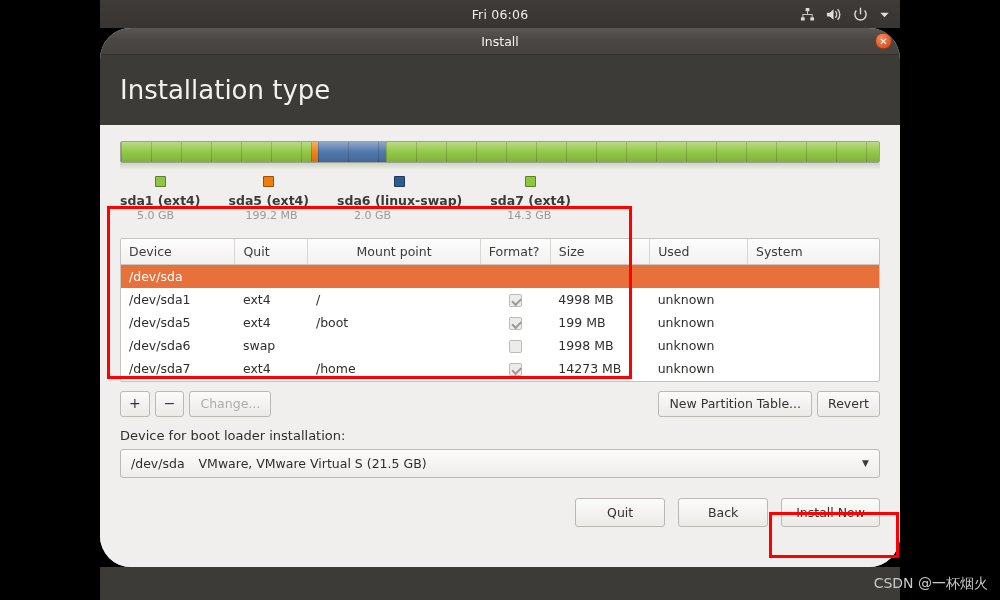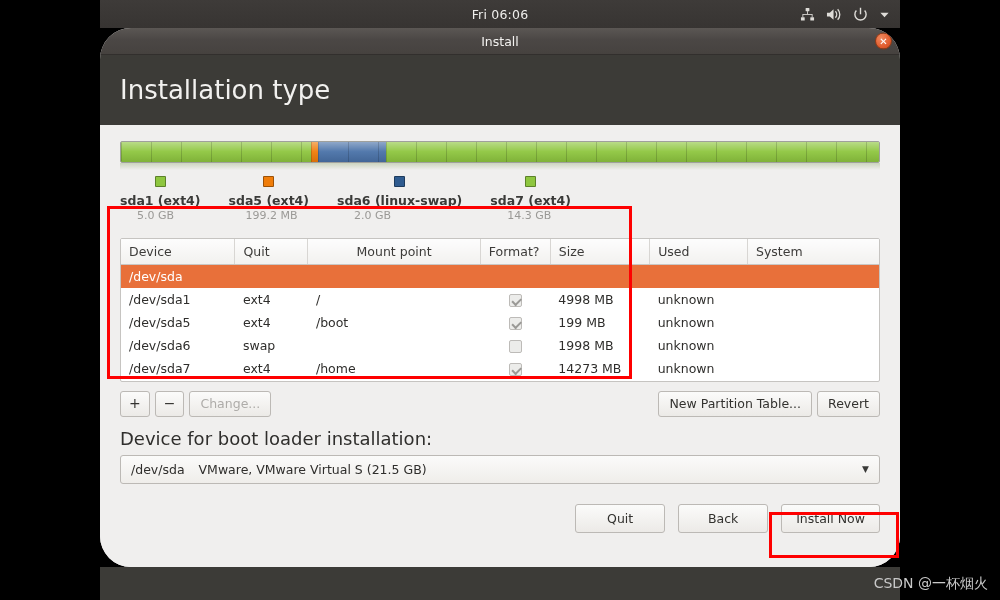--- a/index.html
+++ b/index.html
@@ -114,21 +114,21 @@
     background: linear-gradient(to bottom, #fbfbfa, #eceae7);
     border: 1px solid #bcb9b5; border-radius: 3px;
     font-size: 12.5px; color: #33322f; padding: 4px 10px; cursor: pointer;
     font-family: inherit; line-height: 1.25;
   }
   .btn.sq { padding: 2px 8px; font-size: 14px; min-width: 26px; }
   .btn.disabled { color: #aeaca9; }
   .sp { flex: 1; }
   .btn-group { display: flex; gap: 5px; }
 
-  .boot-label { margin-top: 11px; font-size: 18px; color: #2f2e2c; }
+  .boot-label { margin-top: 11px; font-size: 13px; color: #2f2e2c; }
   .combo {
     margin-top: 6px; width: 760px; height: 29px;
     background: linear-gradient(to bottom, #fbfbfa, #efedea);
     border: 1px solid #bcb9b5; border-radius: 3px;
     display: flex; align-items: center; padding: 0 10px;
     font-size: 12.5px; color: #2f2e2c; cursor: pointer;
   }
   .combo .dev { margin-right: 14px; }
   .combo .arrow { margin-left: auto; font-size: 9px; color: #3a3a38; }
 

